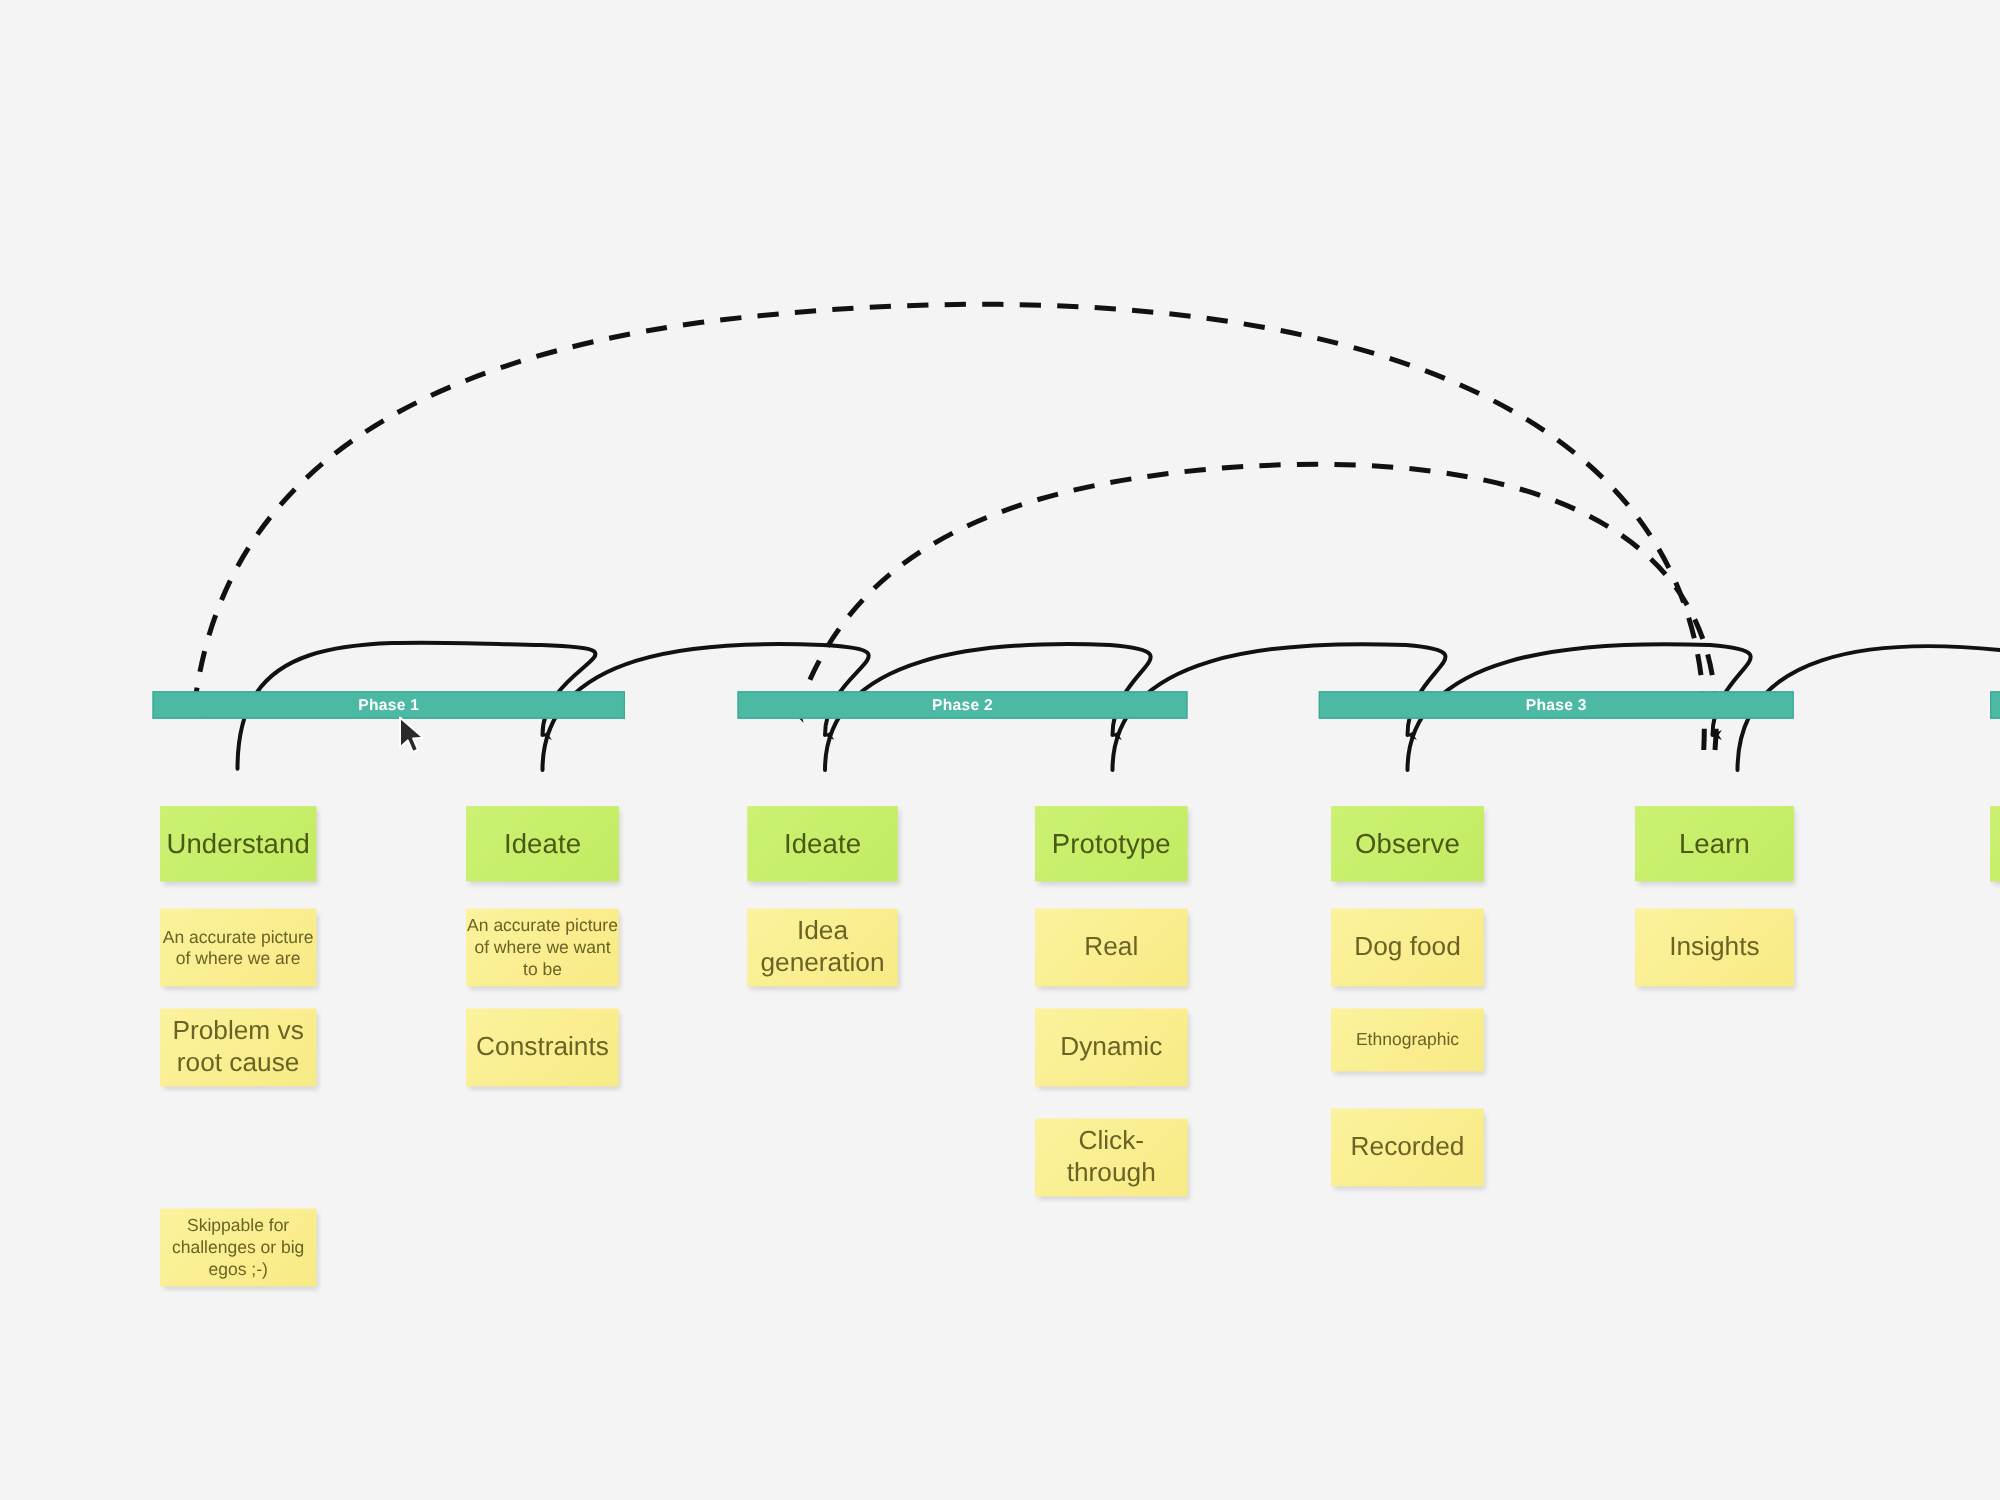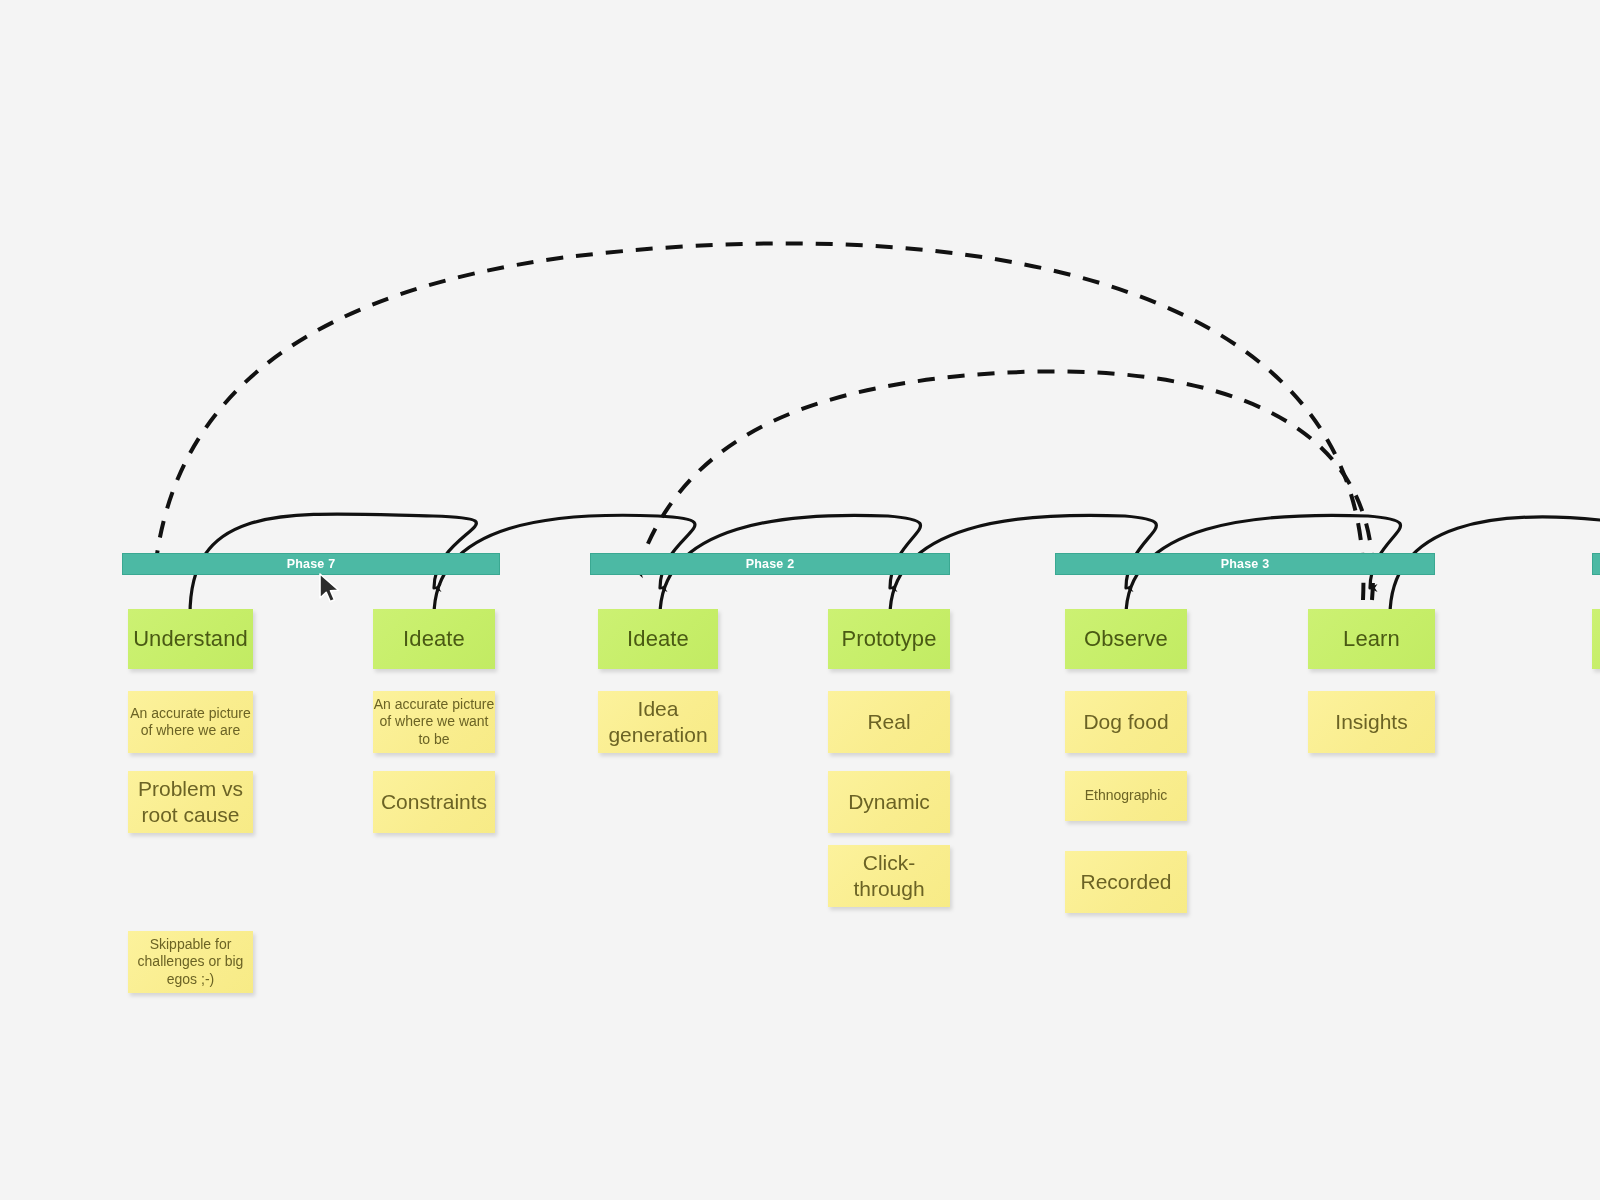--- a/index.html
+++ b/index.html
@@ -47,20 +47,21 @@
     font-weight: bold;
     letter-spacing: 0.2px;
     line-height: 1;
     font-family: "Liberation Sans", sans-serif;
     white-space: nowrap;
   }
   
   .column {
     position: absolute;
     z-index: 4;
+    margin-top: 36px;
   }
   .stage-card {
     background: #c9ef6d;
     color: #4a5a14;
     width: 100%;
     box-sizing: border-box;
     height: 60px;
     display: flex;
     align-items: center;
     justify-content: center;
@@ -118,21 +119,21 @@
       <path d="M1390,616 C1390,520 1500,510 1600,520"></path>
     </g>
 
     <g fill="none" stroke="#111111" stroke-width="4" stroke-linecap="butt" stroke-dasharray="17 13">
       <path d="M1363,600 C1380,250 900,215 560,258 C330,290 175,380 155,570" marker-end="url(#arrowDash)"></path>
       <path d="M1372,600 C1390,385 1150,358 960,376 C800,392 680,440 637,572" marker-end="url(#arrowDash)"></path>
     </g>
   </svg>
 
   <div class="phase-bar" style="left: 122px; top: 553px; width: 378px;">
-    <span class="phase-label">Phase 7</span>
+    <span class="phase-label">Phase 1</span>
   </div>
   <div class="phase-bar" style="left: 590px; top: 553px; width: 360px;">
     <span class="phase-label">Phase 2</span>
   </div>
   <div class="phase-bar" style="left: 1055px; top: 553px; width: 380px;">
     <span class="phase-label">Phase 3</span>
   </div>
   <div class="phase-bar" style="left: 1592px; top: 553px; width: 60px;">
     <span class="phase-label"></span>
   </div>
@@ -150,21 +151,21 @@
         <div class="note big" style="position: absolute; top: 162px; left: 0px; width: 122px; height: 62px;">Constraints</div>
       </div>
       <div class="column" style="left: 598px; top: 609px; width: 120px; height: 162px;">
         <div class="stage-card">Ideate</div>
         <div class="note big" style="position: absolute; top: 82px; left: 0px; width: 120px; height: 62px;">Idea generation</div>
       </div>
       <div class="column" style="left: 828px; top: 609px; width: 122px; height: 322px;">
         <div class="stage-card">Prototype</div>
         <div class="note big" style="position: absolute; top: 82px; left: 0px; width: 122px; height: 62px;">Real</div>
         <div class="note big" style="position: absolute; top: 162px; left: 0px; width: 122px; height: 62px;">Dynamic</div>
-        <div class="note big" style="position: absolute; top: 236px; left: 0px; width: 122px; height: 62px;">Click-through</div>
+        <div class="note big" style="position: absolute; top: 250px; left: 0px; width: 122px; height: 62px;">Click-through</div>
       </div>
       <div class="column" style="left: 1065px; top: 609px; width: 122px; height: 322px;">
         <div class="stage-card">Observe</div>
         <div class="note big" style="position: absolute; top: 82px; left: 0px; width: 122px; height: 62px;">Dog food</div>
         <div class="note small" style="position: absolute; top: 162px; left: 0px; width: 122px; height: 50px;">Ethnographic</div>
         <div class="note big" style="position: absolute; top: 242px; left: 0px; width: 122px; height: 62px;">Recorded</div>
       </div>
       <div class="column" style="left: 1308px; top: 609px; width: 127px; height: 162px;">
         <div class="stage-card">Learn</div>
         <div class="note big" style="position: absolute; top: 82px; left: 0px; width: 127px; height: 62px;">Insights</div>

